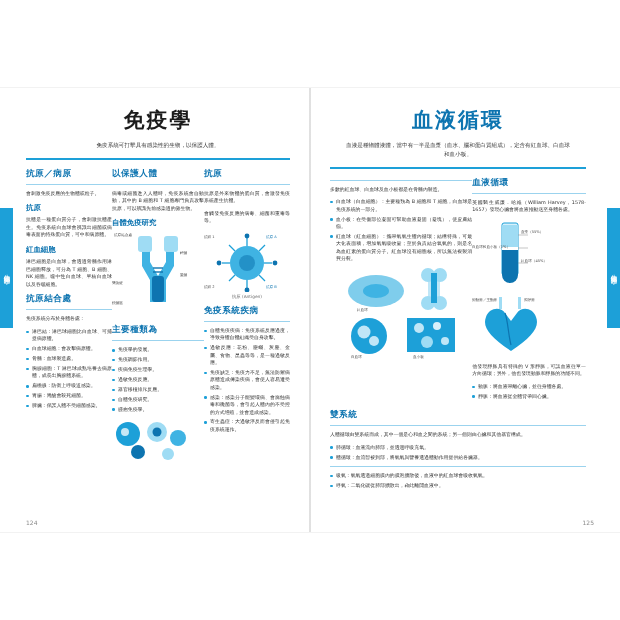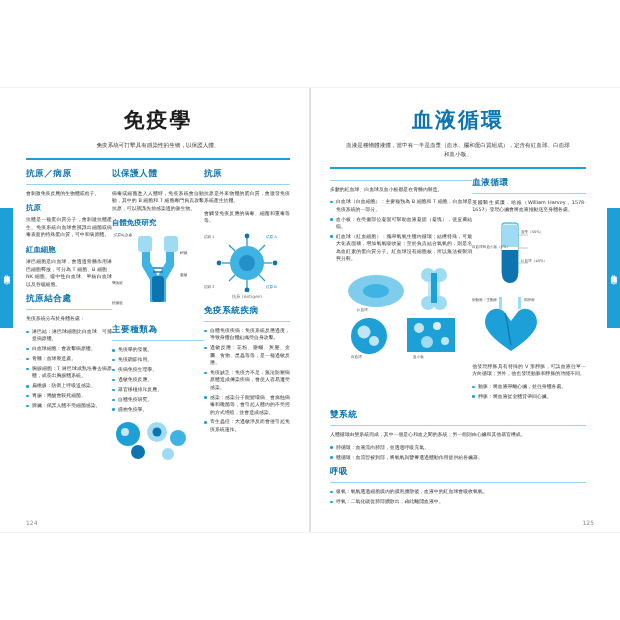--- a/index.html
+++ b/index.html
@@ -357,21 +357,20 @@
       </div>
 
       <h2 class="sec" style="margin-top:4px">雙系統</h2>
       <div class="thinrule"></div>
       <p class="body">人體循環由雙系統而成，其中一個是心和血之間的系統；另一個則由心臟和其他器官構成。</p>
       <ul class="bul">
         <li>肺循環：血液流向肺部，並透過呼吸充氧。</li>
         <li>體循環：血流智被到部，將氣氣與營養透過體動作用提供給各臟器。</li>
       </ul>
 
-      <h2 class="sec">呼吸</h2>
       <div class="thinrule"></div>
       <ul class="bul">
         <li>吸氣：氣氣透過細胞膜內的膜泡擴散後，血液中的紅血球會吸收氣氣。</li>
         <li>呼氣：二氧化碳從肺部擴散出，藉此離開血液中。</li>
       </ul>
 
       <div class="folio r">125</div>
     </div>
 
   </div>

